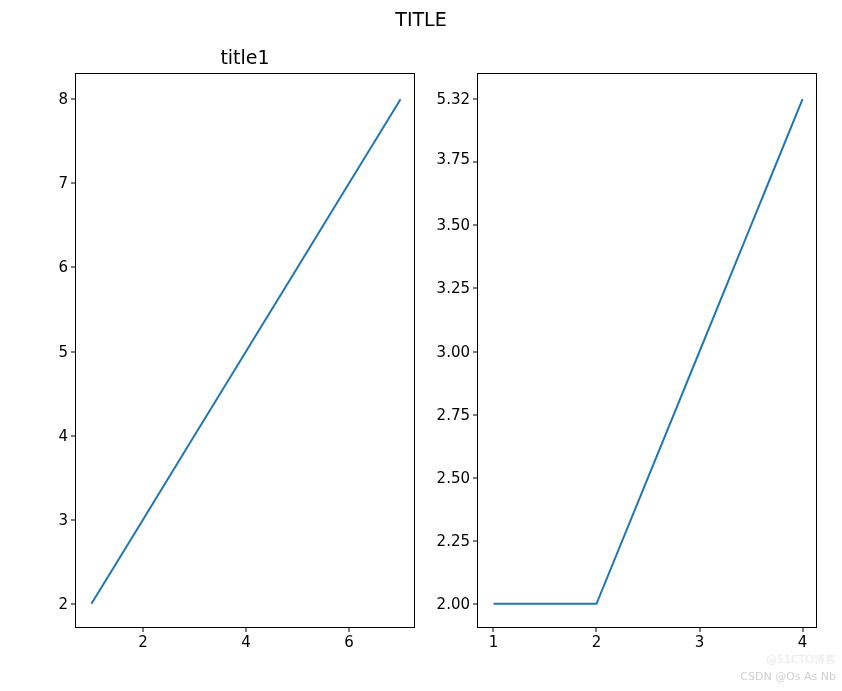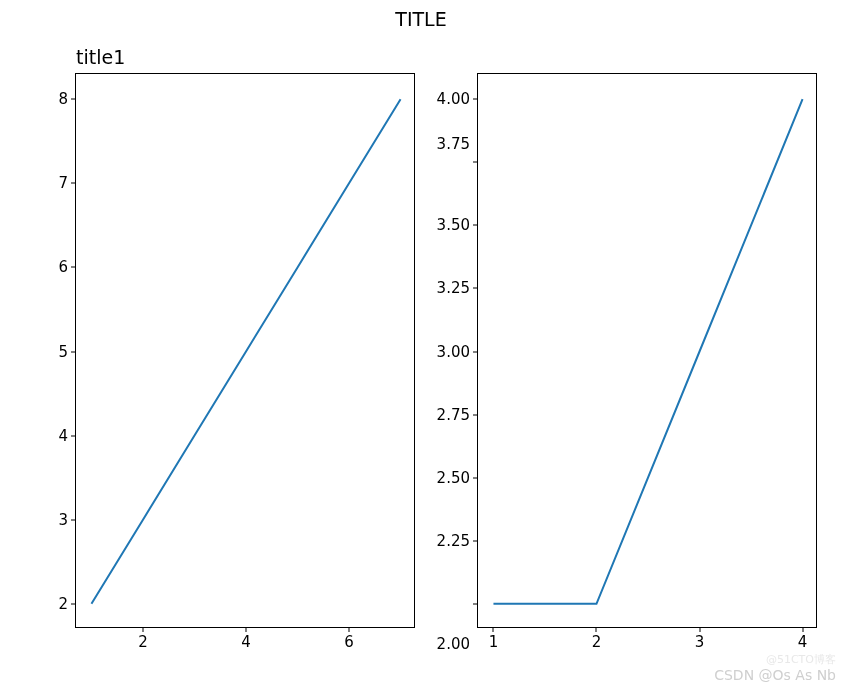--- a/index.html
+++ b/index.html
@@ -22,21 +22,21 @@
     .subplot {
       position: absolute;
       border: 1px solid #000;
       background: #fff;
     }
     .subplot-title {
       position: absolute;
       top: -28px;
       left: 0;
       width: 100%;
-      text-align: left;
+      text-align: center;
       font-size: 19px;
     }
     .tick-y {
       position: absolute;
       right: 100%;
       transform: translateY(-50%);
       font-size: 15px;
       padding-right: 8px;
       white-space: nowrap;
     }
@@ -71,21 +71,21 @@
     }
     .line {
       fill: none;
       stroke: #1f77b4;
       stroke-width: 2;
     }
     .watermark {
       position: absolute;
       right: 6px;
       bottom: 8px;
-      font-size: 14px;
+      font-size: 11px;
       color: #cfcfcf;
       margin-top: 26px;
     }
     .watermark2 {
       position: absolute;
       right: 6px;
       bottom: 24px;
       font-size: 11px;
       color: #e8e8e8;
     }
@@ -120,37 +120,37 @@
     <div class="tick-x" style="left: 170px;">4</div>
     <div class="tick-mark-x" style="left: 273.03px;"></div>
     <div class="tick-x" style="left: 273.03px;">6</div>
   </div>
 
 <div id="sub1" class="subplot" style="left: 477px; top: 73px; width: 340px; height: 555px;">
   <svg class="plot-area">
       <polyline class="line" points="15.454545454545455,529.7727272727273 118.48484848484847,529.7727272727273 221.51515151515147,277.49999999999994 324.5454545454545,25.227272727272634" stroke="#1f77b4"></polyline>
     </svg>
 <div class="tick-mark-y" style="top: 529.773px;"></div>
-    <div class="tick-y" style="top: 529.773px; margin-top: 40px;">2.00</div>
+    <div class="tick-y" style="top: 529.773px;">2.00</div>
     <div class="tick-mark-y" style="top: 466.705px;"></div>
     <div class="tick-y" style="top: 466.705px; text-align: center;">2.25</div>
     <div class="tick-mark-y" style="top: 403.636px;"></div>
     <div class="tick-y" style="top: 403.636px; text-align: right;">2.50</div>
     <div class="tick-mark-y" style="top: 340.568px;"></div>
     <div class="tick-y" style="top: 340.568px; text-align: right;">2.75</div>
     <div class="tick-mark-y" style="top: 277.5px;"></div>
     <div class="tick-y" style="top: 277.5px;">3.00</div>
     <div class="tick-mark-y" style="top: 214.432px;"></div>
     <div class="tick-y" style="top: 214.432px;">3.25</div>
     <div class="tick-mark-y" style="top: 151.364px;"></div>
     <div class="tick-y" style="top: 151.364px;">3.50</div>
     <div class="tick-mark-y" style="top: 88.2955px;"></div>
-    <div class="tick-y" style="top: 70px;">3.75</div>
+    <div class="tick-y" style="top: 85px;">3.75</div>
     <div class="tick-mark-y" style="top: 25.2273px;"></div>
-    <div class="tick-y" style="top: 25.2273px;">4.00</div>
+    <div class="tick-y" style="top: 25.2273px;">5.32</div>
     <div class="tick-mark-x" style="left: 15.4545px;"></div>
     <div class="tick-x" style="left: 15.4545px;">1</div>
     <div class="tick-mark-x" style="left: 118.485px;"></div>
     <div class="tick-x" style="left: 118.485px;">2</div>
     <div class="tick-mark-x" style="left: 221.515px;"></div>
     <div class="tick-x" style="left: 221.515px;">3</div>
     <div class="tick-mark-x" style="left: 324.545px;"></div>
     <div class="tick-x" style="left: 324.545px;">4</div>
   </div>
 

